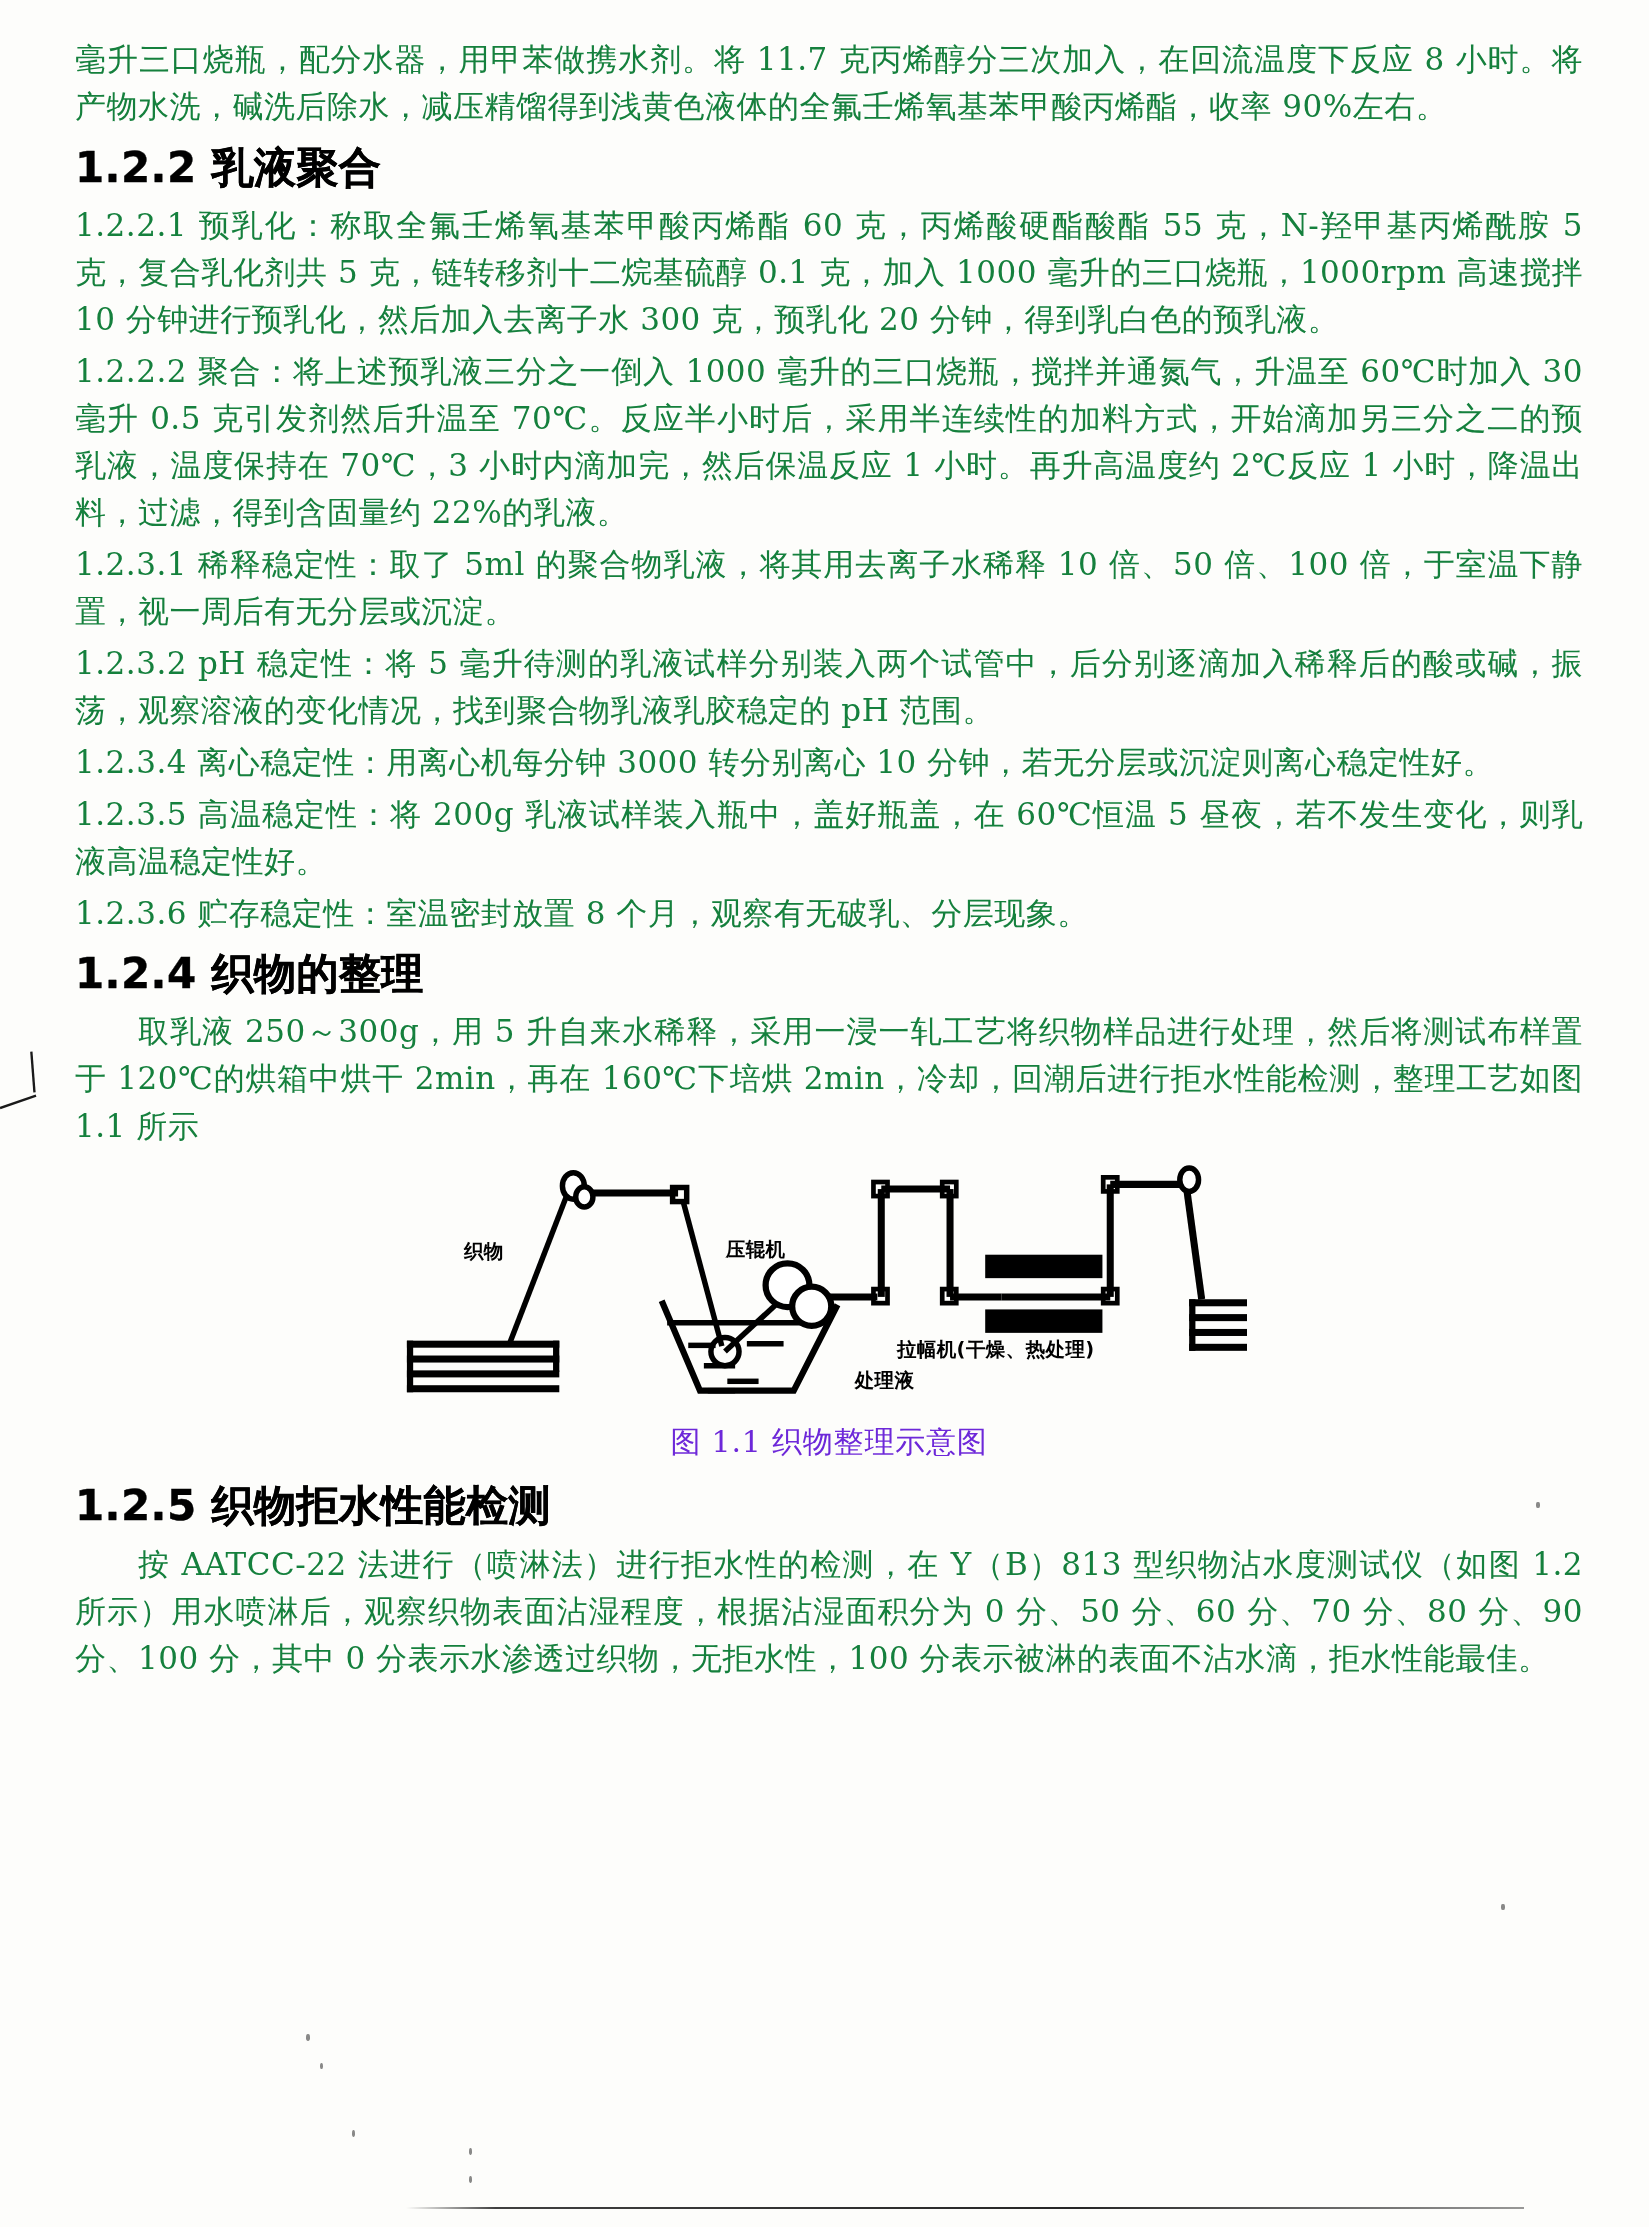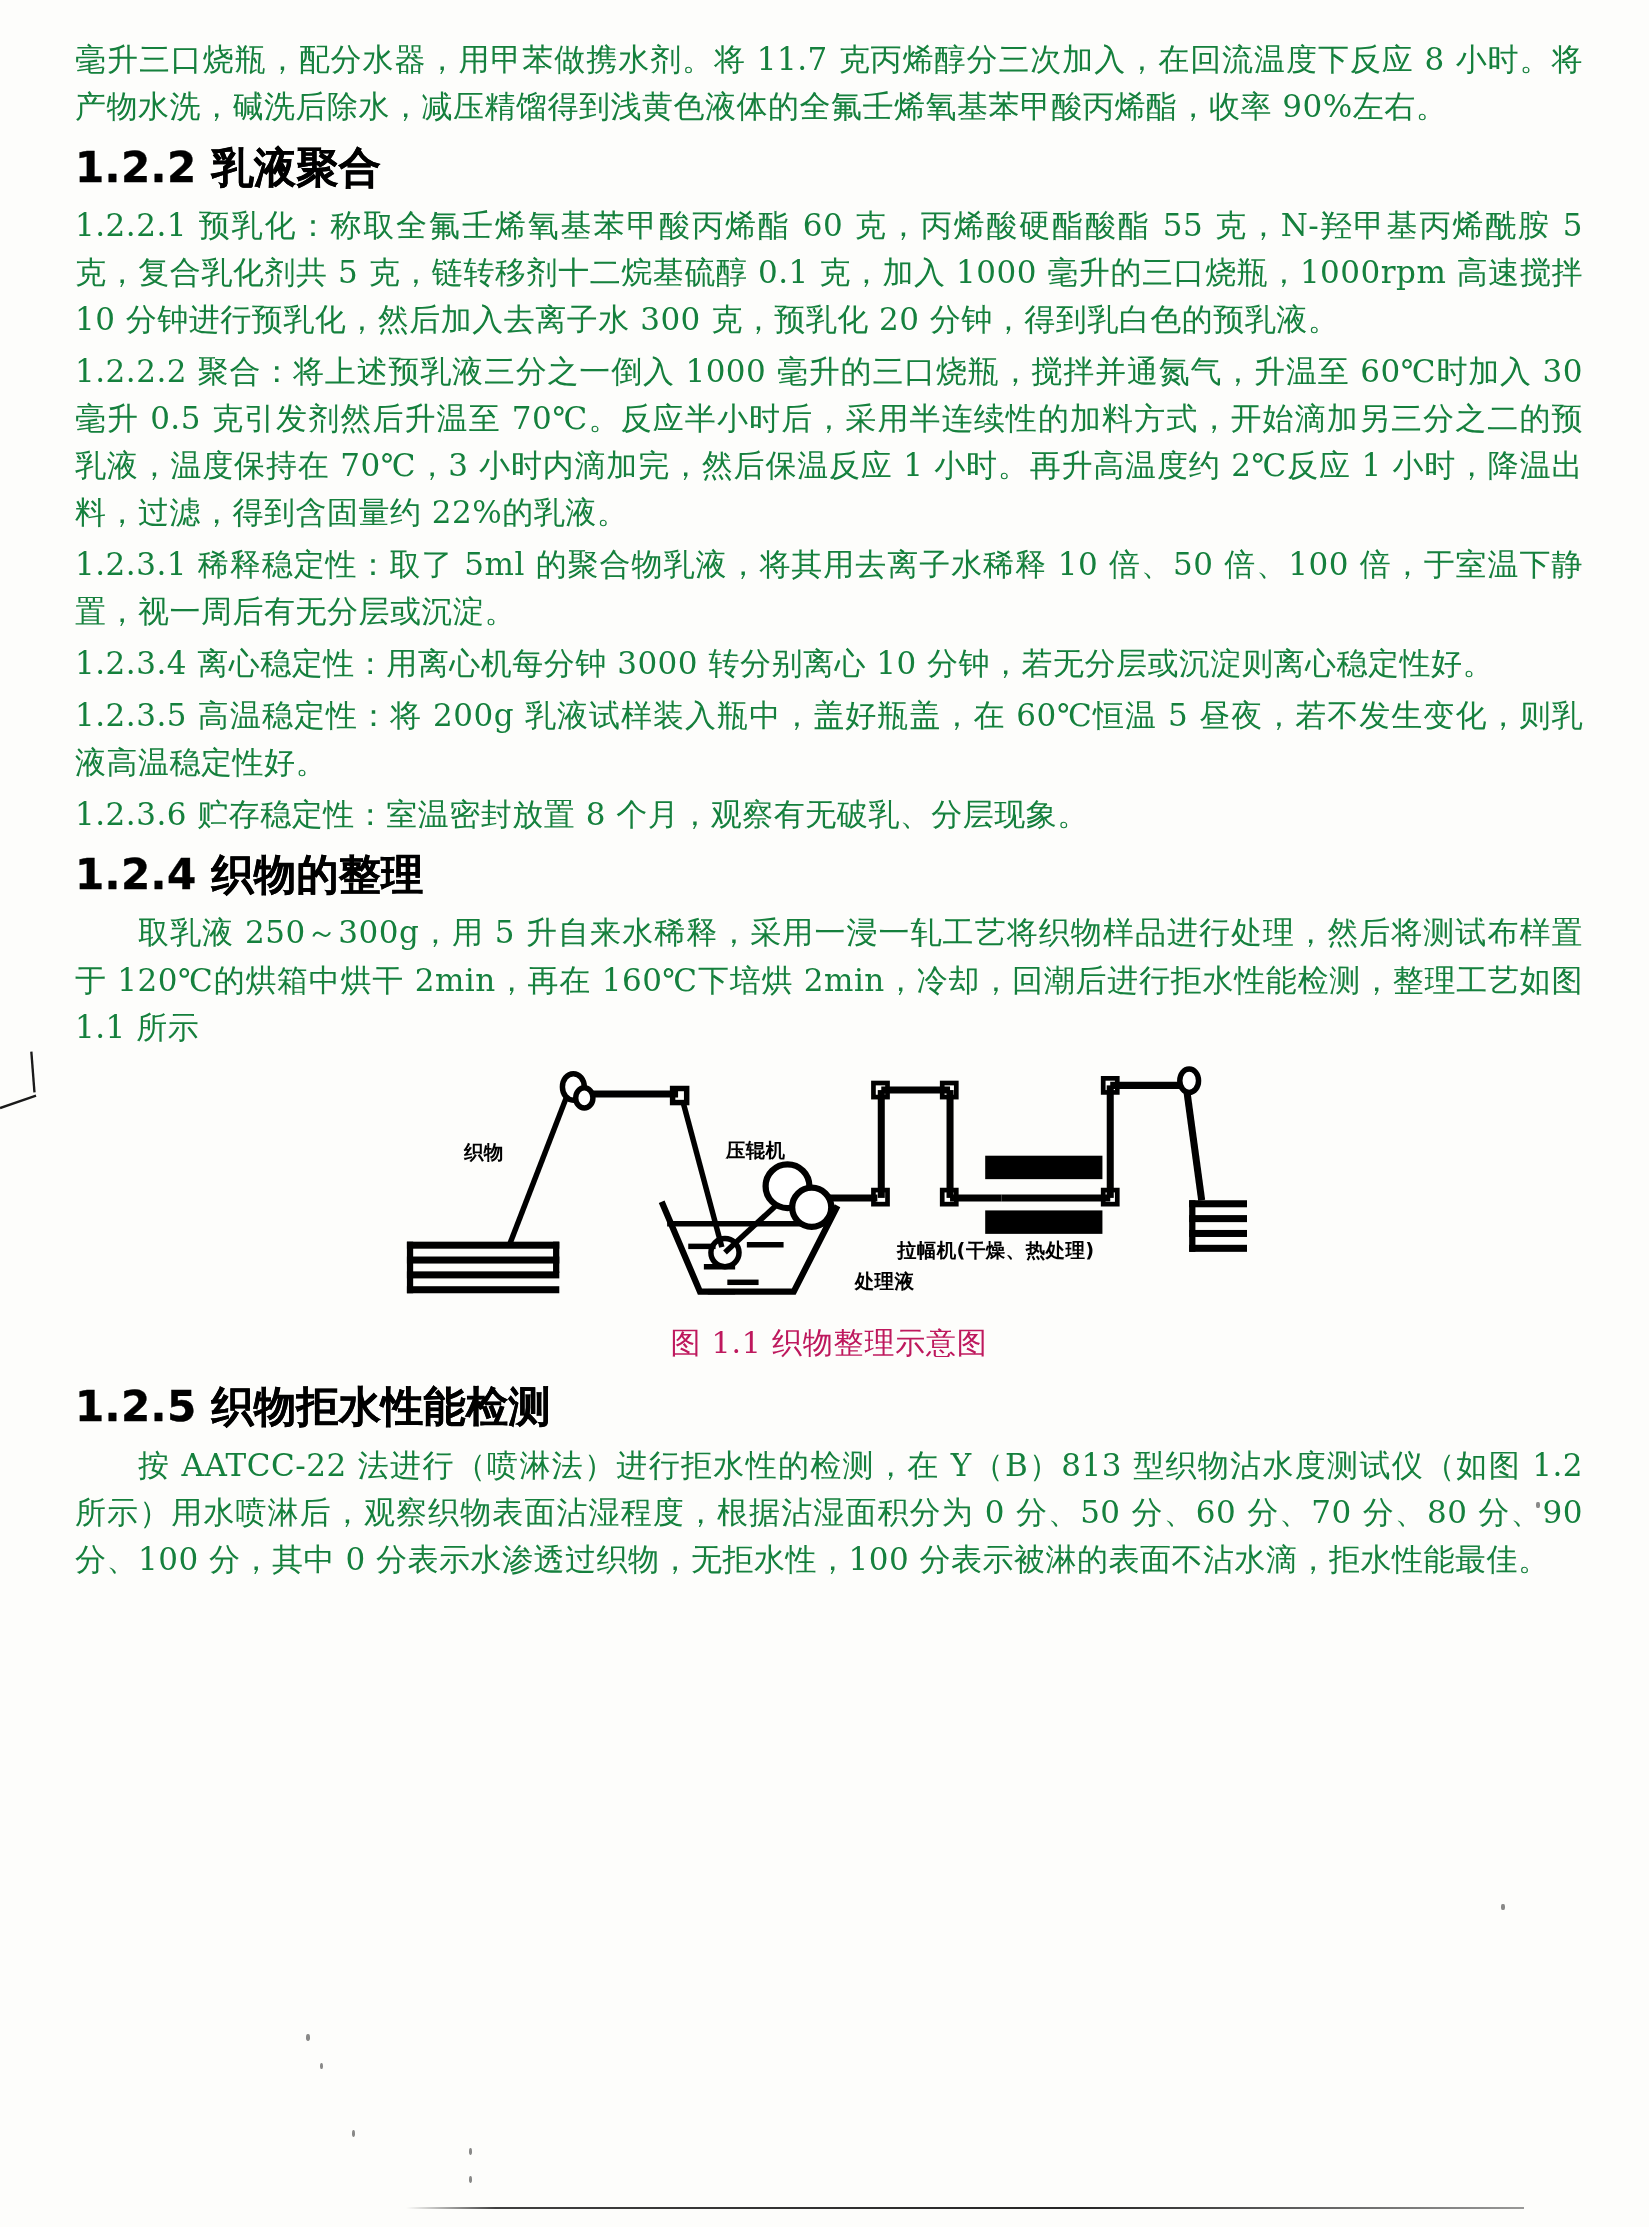--- a/index.html
+++ b/index.html
@@ -72,21 +72,21 @@
     height: 274px;
   }
   .fig-caption {
     position: absolute;
     left: 0;
     top: 266px;
     width: 1508px;
     text-align: center;
     font-size: 30px;
     letter-spacing: 0.8px;
-    color: #be185d;
+    color: #6d28d9;
   }
   .fig-label {
     font-family: "DejaVu Sans", "Liberation Sans", sans-serif;
     font-size: 25px;
     font-weight: 700;
     fill: #000;
     letter-spacing: 0.5px;
   }
 
   
@@ -124,20 +124,21 @@
 
     <h2 class="heading">1.2.2 乳液聚合</h2>
 
     <p class="para">1.2.2.1 预乳化：称取全氟壬烯氧基苯甲酸丙烯酯 60 克，丙烯酸硬酯酸酯 55 克，N-羟甲基丙烯酰胺 5 克，复合乳化剂共 5 克，链转移剂十二烷基硫醇 0.1 克，加入 1000 毫升的三口烧瓶，1000rpm 高速搅拌 10 分钟进行预乳化，然后加入去离子水 300 克，预乳化 20 分钟，得到乳白色的预乳液。</p>
 
     <p class="para">1.2.2.2 聚合：将上述预乳液三分之一倒入 1000 毫升的三口烧瓶，搅拌并通氮气，升温至 60℃时加入 30 毫升 0.5 克引发剂然后升温至 70℃。反应半小时后，采用半连续性的加料方式，开始滴加另三分之二的预乳液，温度保持在 70℃，3 小时内滴加完，然后保温反应 1 小时。再升高温度约 2℃反应 1 小时，降温出料，过滤，得到含固量约 22%的乳液。</p>
 
 
     <p class="para">1.2.3.1 稀释稳定性：取了 5ml 的聚合物乳液，将其用去离子水稀释 10 倍、50 倍、100 倍，于室温下静置，视一周后有无分层或沉淀。</p>
 
+    <p class="para">1.2.3.2 pH 稳定性：将 5 毫升待测的乳液试样分别装入两个试管中，后分别逐滴加入稀释后的酸或碱，振荡，观察溶液的变化情况，找到聚合物乳液乳胶稳定的 pH 范围。</p>
 
 
     <p class="para">1.2.3.4 离心稳定性：用离心机每分钟 3000 转分别离心 10 分钟，若无分层或沉淀则离心稳定性好。</p>
 
     <p class="para">1.2.3.5 高温稳定性：将 200g 乳液试样装入瓶中，盖好瓶盖，在 60℃恒温 5 昼夜，若不发生变化，则乳液高温稳定性好。</p>
 
     <p class="para">1.2.3.6 贮存稳定性：室温密封放置 8 个月，观察有无破乳、分层现象。</p>
 
     <h2 class="heading">1.2.4 织物的整理</h2>
 

